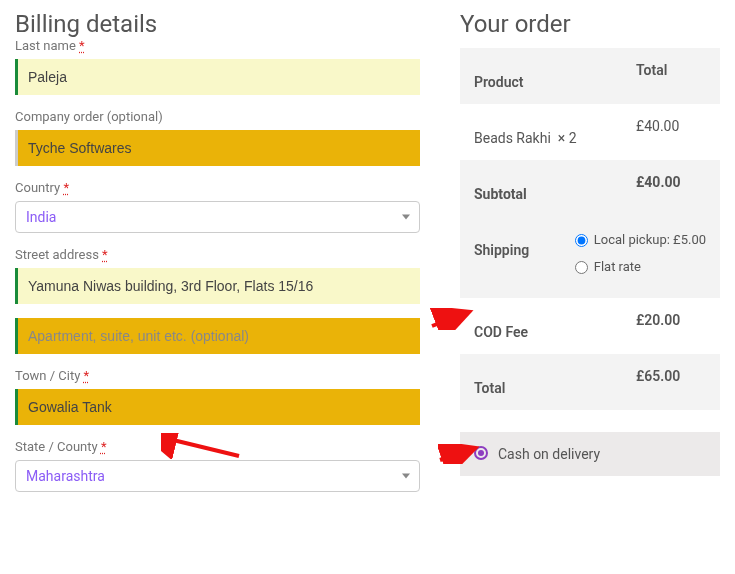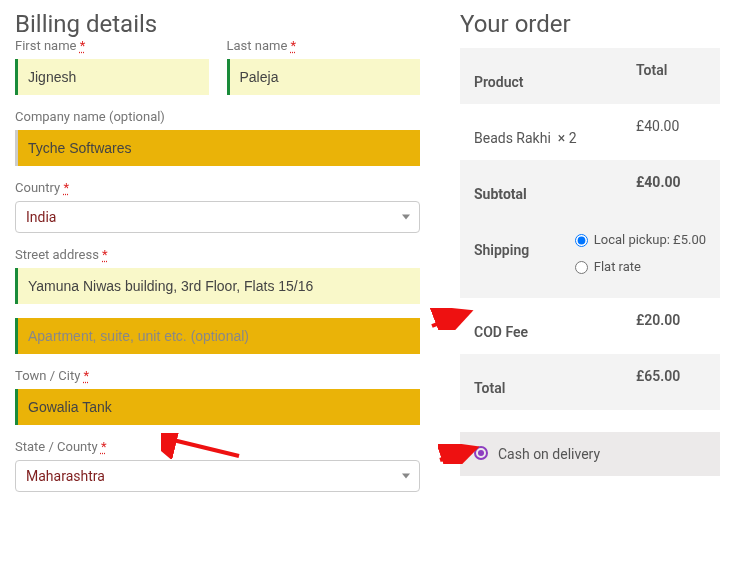--- a/index.html
+++ b/index.html
@@ -57,21 +57,21 @@
   }
   .input-wrap input::placeholder { color: #888; }
 
   .select {
     width: 100%;
     border: 1px solid #ccc;
     border-radius: 4px;
     background: #fff;
     padding: 7px 28px 7px 10px;
     font-size: 14px;
-    color: #7f1d1d;
+    color: #8b5cf6;
     position: relative;
     cursor: pointer;
   }
   .select::after {
     content: "";
     position: absolute;
     right: 9px;
     top: 50%;
     transform: translateY(-50%);
     border-left: 4px solid transparent;
@@ -135,38 +135,30 @@
 <body>
 
 <div class="columns">
 
   <div class="left">
     <h2>Billing details</h2>
 
     <div class="field-row">
       <div class="field">
         <label>
-          <span>First name</span> <span class="req">*</span>
-        </label>
-        <div class="input-wrap highlight">
-          <input value="Jignesh" style="">
-        </div>
-      </div>
-      <div class="field">
-        <label>
           <span>Last name</span> <span class="req">*</span>
         </label>
         <div class="input-wrap highlight">
           <input value="Paleja" style="">
         </div>
       </div>
     </div>
 
     <div class="field">
-      <label>Company name (optional)</label>
+      <label>Company order (optional)</label>
       <div class="input-wrap nobar">
         <input value="Tyche Softwares" style="">
       </div>
     </div>
 
     <div class="field">
       <label>
         <span>Country</span> <span class="req">*</span>
       </label>
       <div class="select">India</div>

